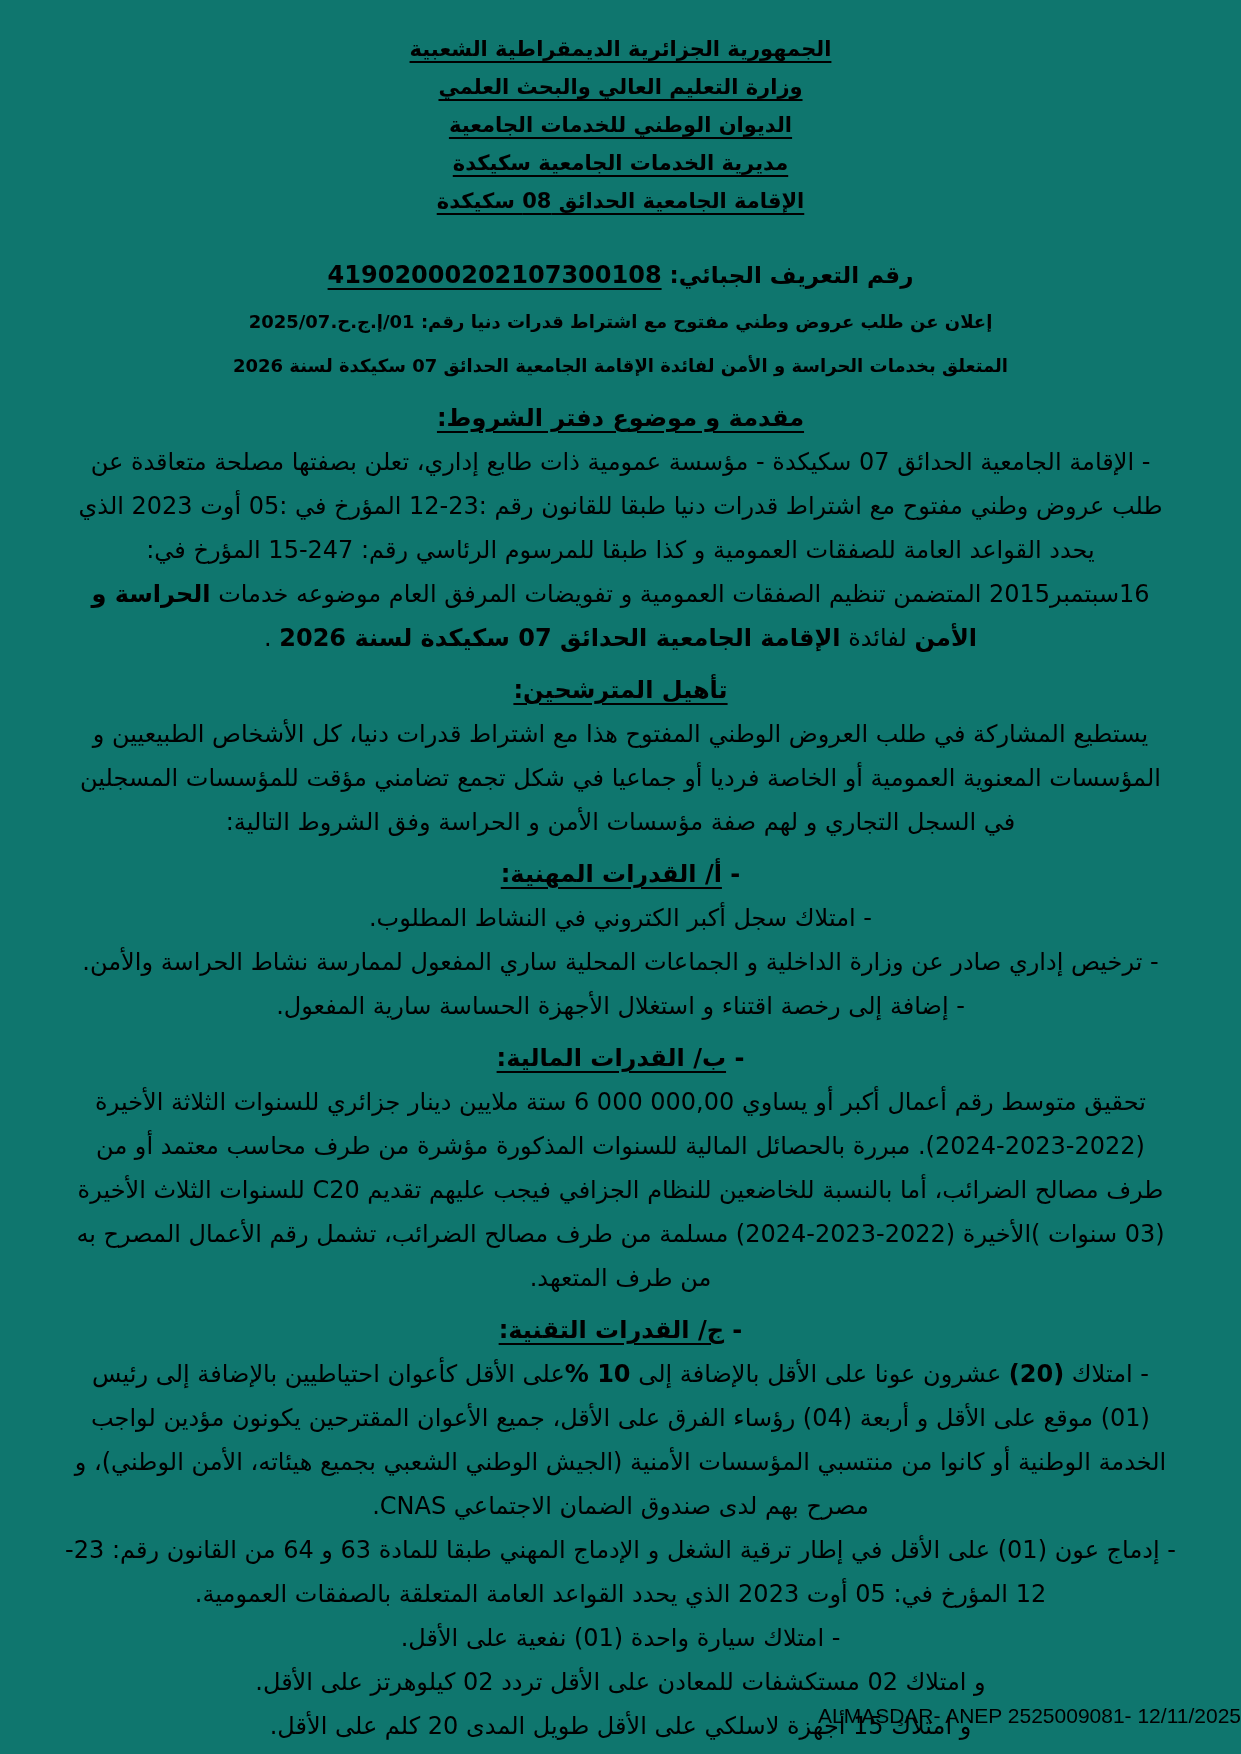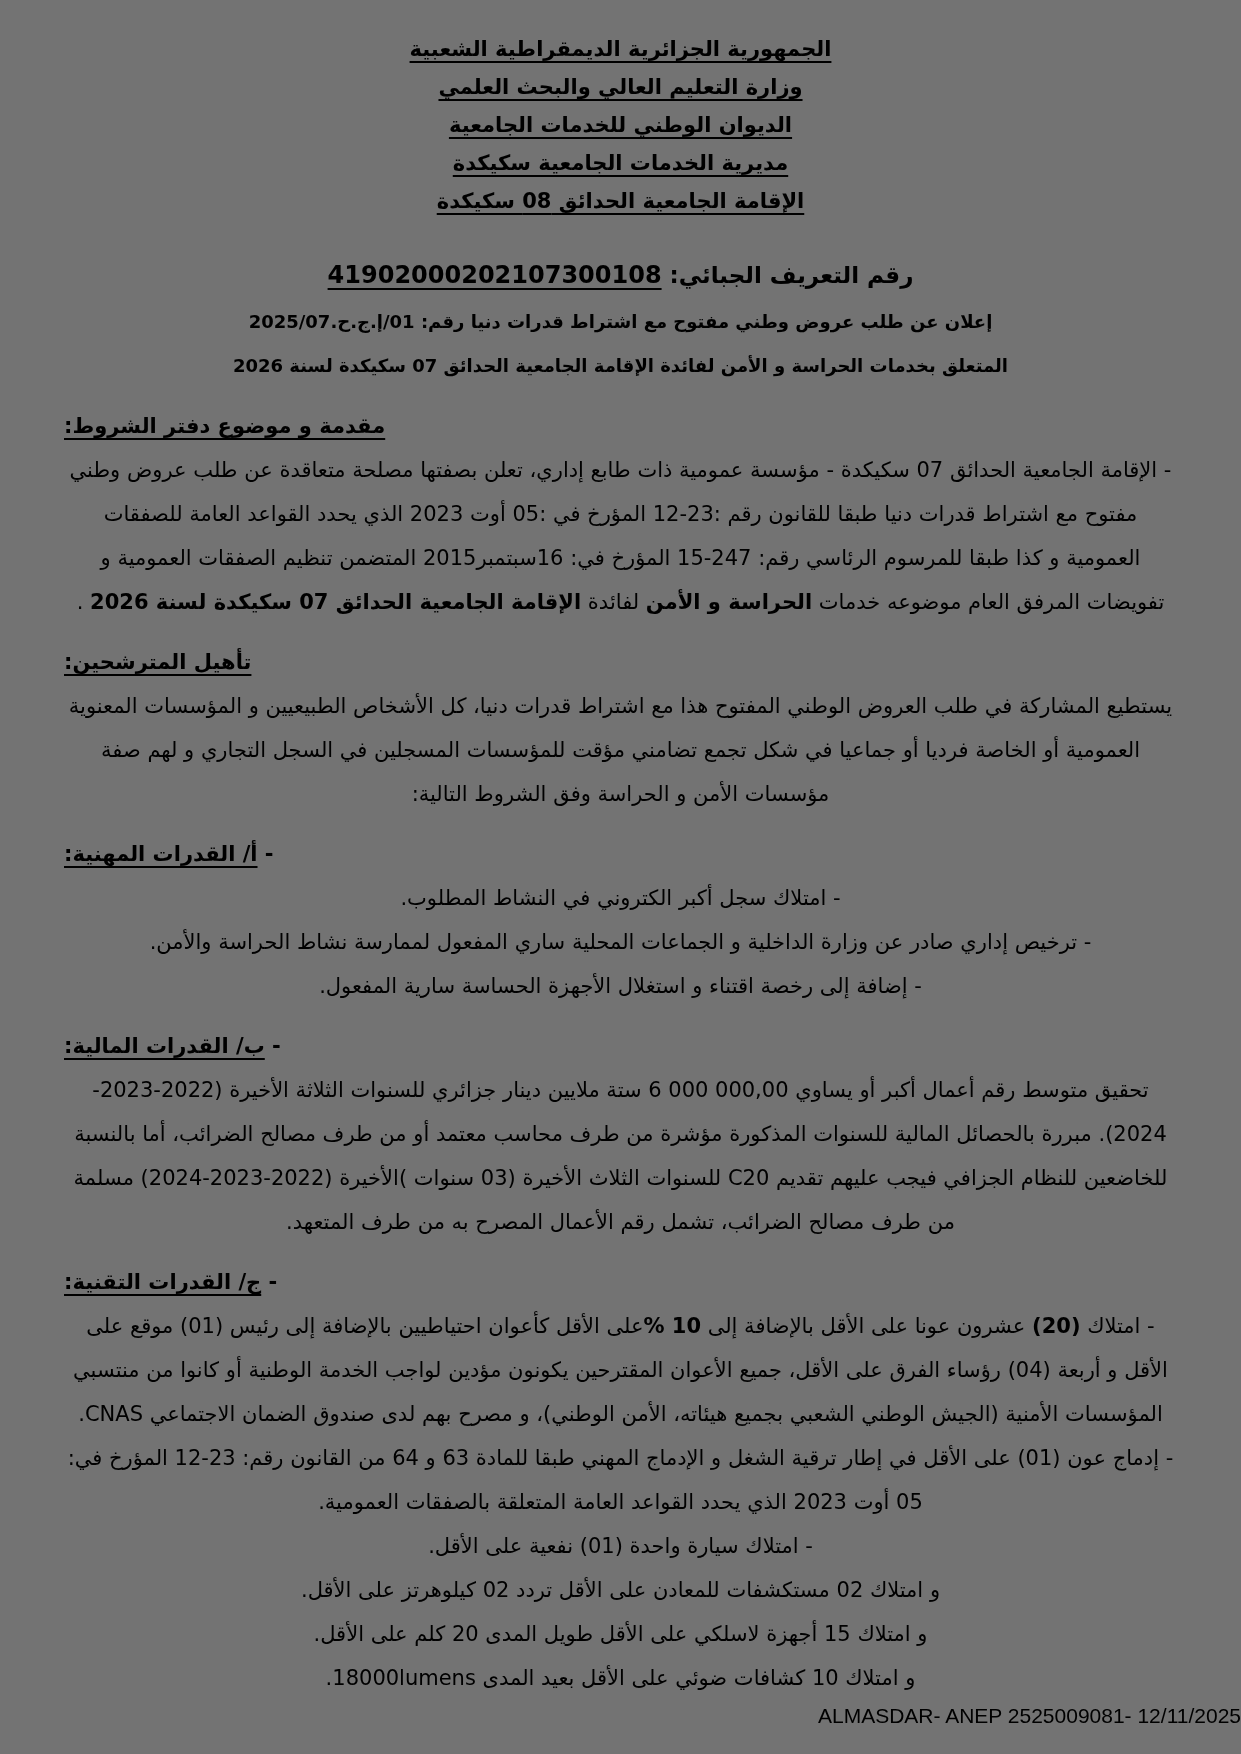--- a/index.html
+++ b/index.html
@@ -2,30 +2,30 @@
 <html lang="ar"><head>
 <meta charset="utf-8">
 <style>
   html,body{margin:0;padding:0;}
   body{
     width:1241px;height:1754px;
     background:#ffffff;color:#000;
     font-family:"DejaVu Sans",sans-serif;
     overflow:hidden;position:relative;
   }
-  .page{position:relative;width:1241px;height:1754px;background:#737373;}
+  .page{position:relative;width:1241px;height:1754px;background:#0f766e;}
   .content{direction:rtl;padding:30px 64px 0 64px;}
   .hdr-line{text-align:center;font-weight:bold;font-size:21px;line-height:38px;}
   .u{text-decoration:underline;text-underline-offset:5px;}
   .tax-line{margin-top:36px;text-align:center;font-weight:bold;font-size:23px;line-height:38px;}
   .tax-line .u{font-size:24px;}
   .title-line{text-align:center;font-weight:bold;font-size:18px;line-height:44px;}
   .titles{margin-top:6px;}
-  .sec-h{text-align:left;font-weight:bold;font-size:21px;line-height:36px;margin-top:20px;margin-bottom:4px;}
-  .para{text-align:center;font-size:21px;line-height:44px;margin:0;}
+  .sec-h{text-align:center;font-weight:bold;font-size:24px;line-height:36px;margin-top:12px;margin-bottom:4px;}
+  .para{text-align:center;font-size:24px;line-height:44px;margin:0;}
   .bold{font-weight:bold;}
   .footer{
     position:absolute;left:0;right:0;bottom:26px;
     direction:ltr;text-align:right;
     font-family:"Liberation Sans",sans-serif;
     font-size:21px;color:#000;
   }
 </style>
 </head>
 <body>

